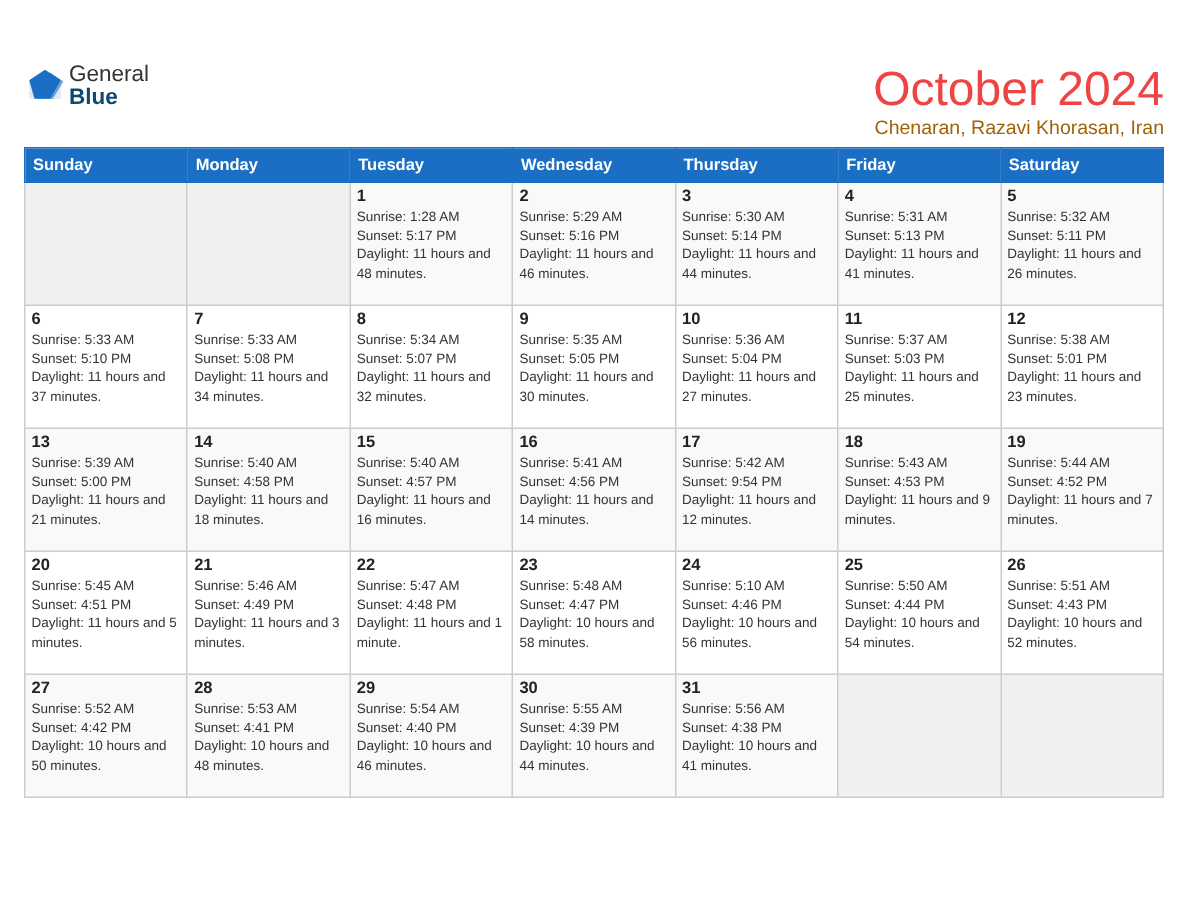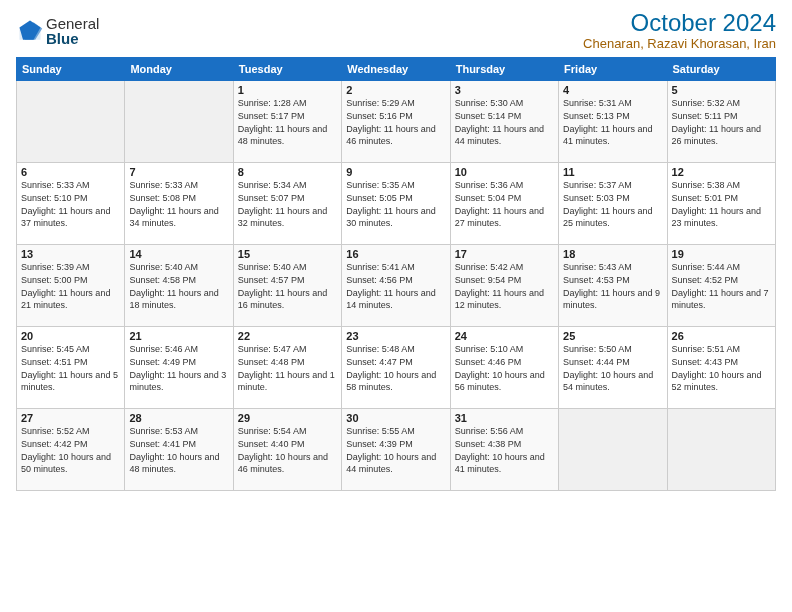--- a/index.html
+++ b/index.html
@@ -12,22 +12,23 @@
     }
     .page {
       width: 792px;
       height: 612px;
       background: #fff;
       padding: 10px 16px 10px 16px;
     }
     .header {
       display: flex;
       justify-content: space-between;
-      align-items: center;
+      align-items: flex-start;
       margin-bottom: 6px;
+      margin-top: 32px;
     }
     .logo {
       display: flex;
       align-items: center;
       gap: 2px;
     }
     .logo-text {
       display: flex;
       flex-direction: column;
       line-height: 1;
@@ -43,23 +44,23 @@
       color: #0c4a6e;
     }
     .logo-icon {
       width: 28px;
       height: 28px;
     }
     .title-block {
       text-align: right;
     }
     .main-title {
-      font-size: 24px;
+      font-size: 32px;
       font-weight: 300;
-      color: #0369a1;
+      color: #ef4444;
       line-height: 1.1;
     }
     .subtitle {
       font-size: 13px;
       color: #a16207;
     }
     .calendar {
       width: 100%;
       border-collapse: collapse;
       font-size: 9.5px;

